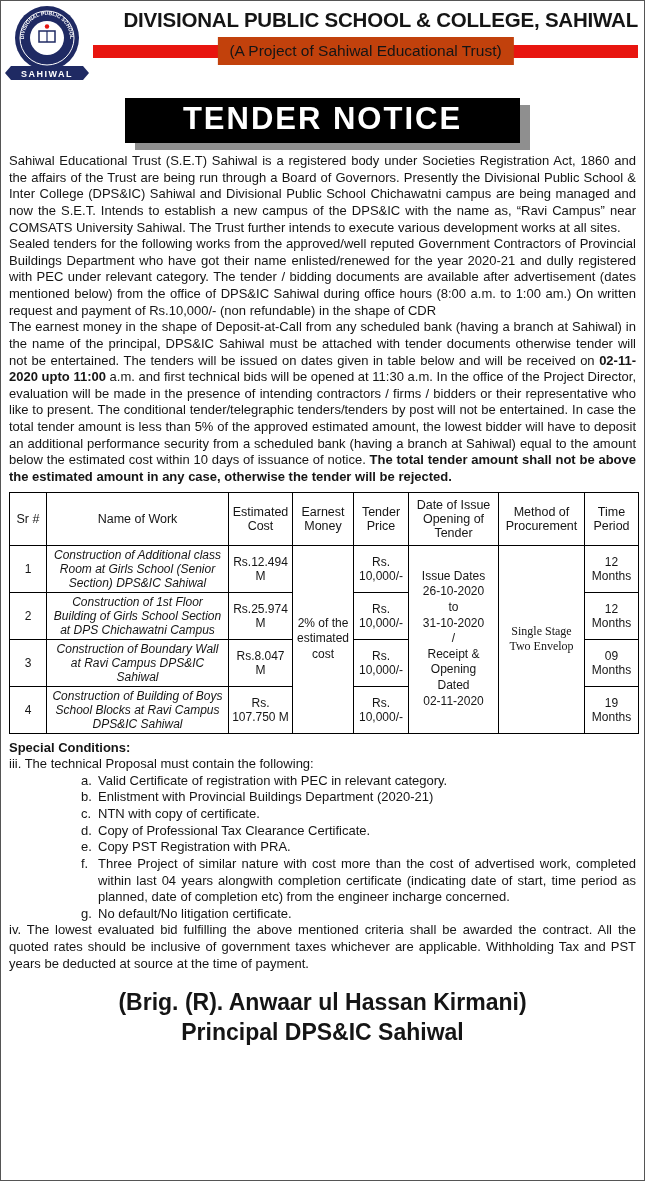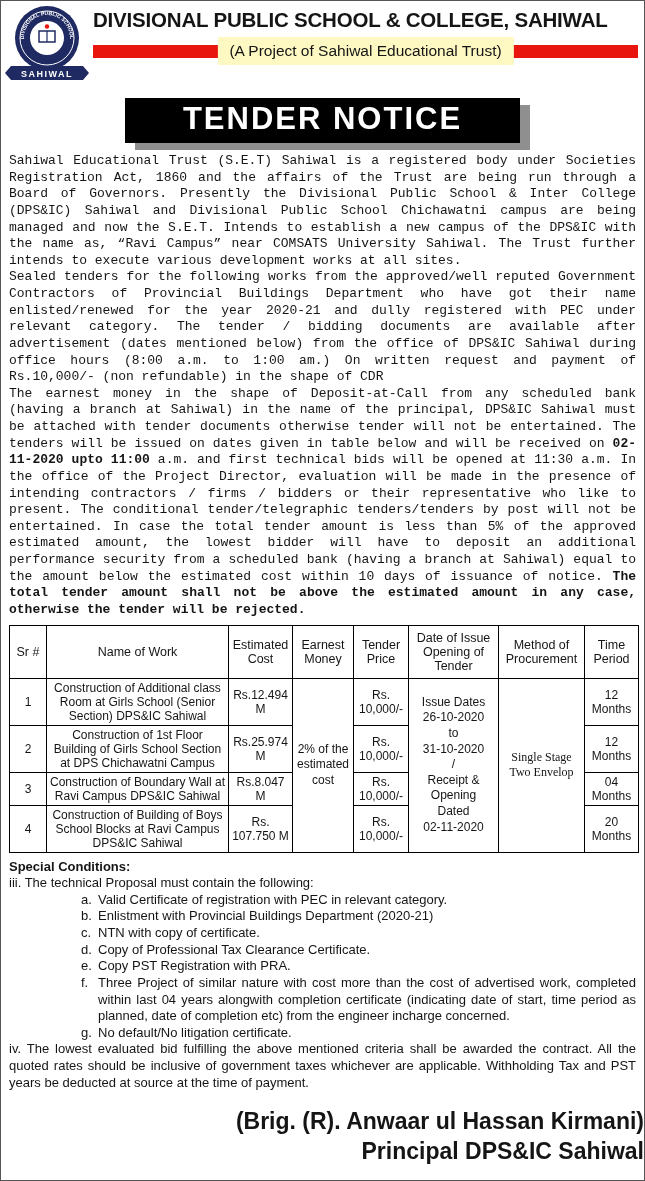--- a/index.html
+++ b/index.html
@@ -5,54 +5,54 @@
   * { margin:0; padding:0; box-sizing:border-box; }
   html,body { background:#ffffff; }
   body { font-family:"Liberation Sans", sans-serif; color:#151515; }
   .page {
     width:645px; min-height:1181px; margin:0 auto; background:#fff;
     border:1px solid #555; padding-bottom:8px; overflow:hidden;
   }
   
   .header { display:flex; padding:3px 6px 0 4px; }
   .logo-wrap { width:88px; flex:none; }
-  .header-right { flex:1; text-align:left; padding-top:4px; }
+  .header-right { flex:1; text-align:right; padding-top:4px; }
   .page-title { font-size:20.5px; font-weight:bold; white-space:nowrap; letter-spacing:-0.2px; }
   .subtitle-row { position:relative; height:30px; margin-top:4px; }
   .red-bar { position:absolute; left:0; right:0; top:9px; height:13px; background:var(--accent_red,#e8150f); }
   .page-subtitle {
     position:absolute; left:50%; transform:translateX(-50%); top:1px;
-    background:#fef9c3; padding:0 12px; font-size:15.5px; line-height:28px; white-space:nowrap;
+    background:#c2410c; padding:0 12px; font-size:15.5px; line-height:28px; white-space:nowrap;
   }
   
   .banner-row { text-align:center; margin:10px 0 8px 0; }
   .banner {
     display:inline-block; background:var(--banner_bg,#000); color:#fff;
     font-size:31px; font-weight:bold; letter-spacing:2px;
     padding:3px 58px 6px 58px; box-shadow:10px 7px 0 var(--shadow_gray,#8f8f8f);
   }
   
   .body-text { padding:2px 8px 0 8px; font-size:13px; line-height:1.28; text-align:justify; }
-  .body-text p { margin:0;font-family:Liberation Mono, monospace; }
+  .body-text p { margin:0; }
   
   table.tender { table-layout:fixed; border-collapse:collapse; margin:6px 8px 4px 8px; width:629px; font-size:12px; }
   table.tender th, table.tender td { border:1px solid #000; padding:2px 3px; text-align:center; vertical-align:middle; }
   table.tender th { font-weight:normal; font-size:12.5px; padding:5px 2px; }
-  td.work { text-align:left; padding:2px 4px; }
+  td.work { text-align:left; padding:2px 4px;font-style:italic; }
   td.method { vertical-align:top; padding-top:28px;font-family:Liberation Serif, serif; }
   td.earnest, td.issue { line-height:1.3;margin-left:6px; }
   
   .conditions { padding:2px 8px 0 8px; font-size:13px; line-height:1.28; }
   .cond-heading { font-weight:bold; }
   .cond { text-align:justify; }
   .sub-item { display:flex; margin-left:72px; }
   .sub-num { flex:none; width:17px; }
   .sub-text { flex:1; text-align:justify; }
   
-  .signature { text-align:right; font-weight:bold; margin-top:16px; line-height:1.3; }
+  .signature { text-align:center; font-weight:bold; margin-top:16px; line-height:1.3; }
   .sig-name { font-size:23px; }
   .sig-title { font-size:23px; }
 </style>
 </head>
 <body>
 
 <div class="page">
 
   <div class="header">
     <div class="logo-wrap">
@@ -129,28 +129,28 @@
         <td class="work">Construction of 1st Floor Building of Girls School Section at DPS Chichawatni Campus</td>
         <td>Rs.25.974 M</td>
         <td>Rs. 10,000/-</td>
         <td>12 Months</td>
       </tr>
       <tr>
         <td>3</td>
         <td class="work">Construction of Boundary Wall at Ravi Campus DPS&amp;IC Sahiwal</td>
         <td>Rs.8.047 M</td>
         <td>Rs. 10,000/-</td>
-        <td>04 Months</td>
+        <td>09 Months</td>
       </tr>
       <tr>
         <td>4</td>
         <td class="work">Construction of Building of Boys School Blocks at Ravi Campus DPS&amp;IC Sahiwal</td>
         <td>Rs. 107.750 M</td>
         <td>Rs. 10,000/-</td>
-        <td>20 Months</td>
+        <td>19 Months</td>
       </tr>
     </tbody>
   </table>
 
   <div class="conditions">
     <div class="cond-heading">Special Conditions:</div>
     <div class="cond">iii. The technical Proposal must contain the following:</div>
 
     <div class="sub-item">
       <span class="sub-num">a.</span>

